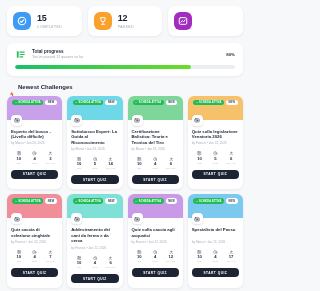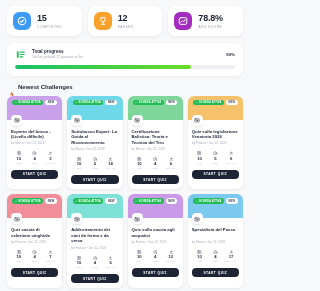--- a/index.html
+++ b/index.html
@@ -152,24 +152,20 @@
       </div>
     </div>
 
     <div class="stat-card">
       <div class="stat-icon" style="background:#a32bbf">
         <svg viewBox="0 0 24 24" fill="none" stroke="currentColor" stroke-width="2.4" stroke-linecap="round" stroke-linejoin="round">
           <rect x="3" y="4" width="18" height="16" rx="3"></rect>
             <path d="M7 15l3.5-4 3 3L17 9"></path>
         </svg>
       </div>
-      <div class="stat-text">
-        <div class="stat-value">78.8%</div>
-        <div class="stat-label">AVG SCORE</div>
-      </div>
     </div>
   </div>
 
   <div class="progress-card">
     <div class="progress-head">
       <span class="progress-ico">
         <svg viewBox="0 0 24 24" fill="none" stroke="currentColor" stroke-width="2.6" stroke-linecap="round">
           <path d="M4 5h4v14H4z" fill="currentColor" stroke="none"></path>
           <path d="M11 7h9M11 12h9M11 17h6"></path>
         </svg>

